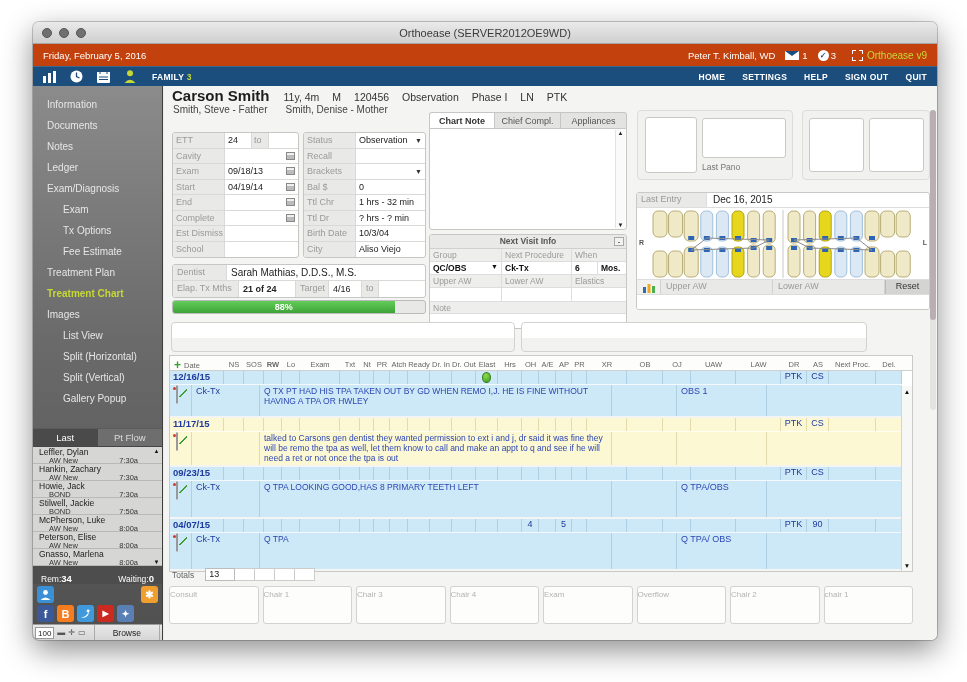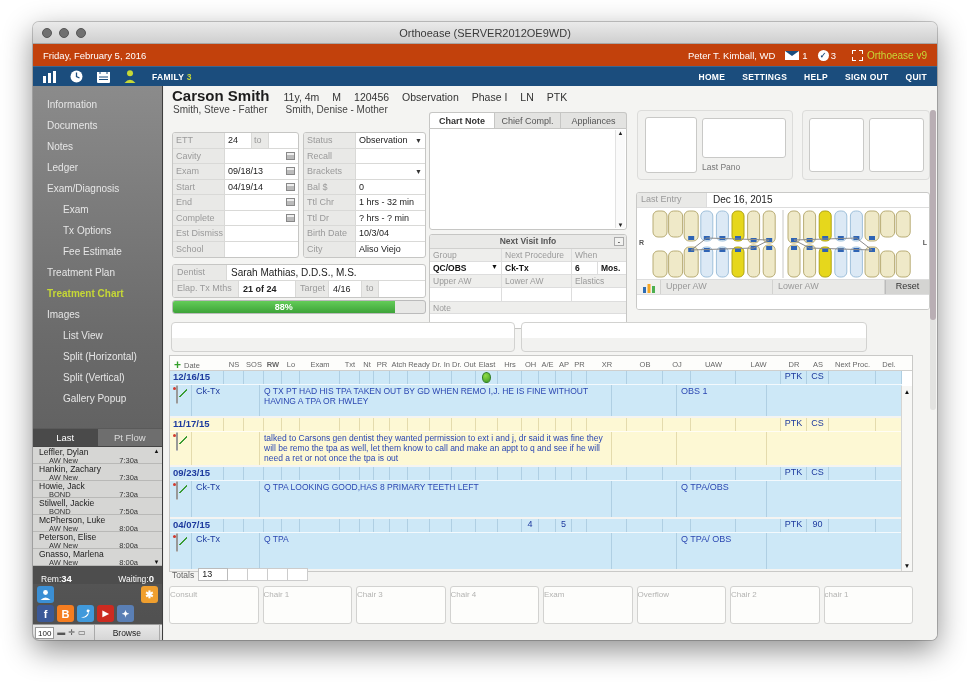--- a/index.html
+++ b/index.html
@@ -154,21 +154,21 @@
   .dl{border-bottom:1px solid rgba(255,255,255,.75)}
   .tscroll{position:absolute;right:0;top:15px;bottom:0;width:11px;background:#f7f7f5;border-left:1px solid #d5d5d3;
     display:flex;flex-direction:column;justify-content:space-between;align-items:center;font-size:6.5px;color:#111;padding:2px 0}
   .edot{display:inline-block;width:9px;height:11px;border-radius:50%;background:radial-gradient(circle at 35% 30%,#8fdc45,#3f9b26);border:1px solid #2f7a1f;margin-top:1px}
   .noteicon{width:13px;height:15px;background:#fff;border:1px solid #999;border-radius:1px;position:relative;margin:2px 0 0 4px}
   .noteicon:after{content:"";position:absolute;left:2px;top:3px;width:8px;height:8px;
     background:linear-gradient(135deg,transparent 45%,#3a9c34 45%,#3a9c34 60%,transparent 60%)}
   .noteicon:before{content:"";position:absolute;right:1px;top:1px;width:3px;height:3px;border-radius:50%;background:#d23b2f}
   
   #totals{position:absolute;left:8px;top:482px;display:flex;align-items:center;font-size:8.5px;color:#666}
-  #totals .tv{width:30px;height:13px;border:1px solid #bbb;background:#fff;font-size:9px;color:#222;padding:0 3px;margin-left:4px}
+  #totals .tv{width:30px;height:13px;border:1px solid #bbb;background:#fff;font-size:9px;color:#222;padding:0 3px;margin-left:11px}
   #totals .tb{width:20px;height:13px;border:1px solid #ccc;border-left:none;background:#fff}
   #totals .tb:first-of-type{background:#f4f4f2}
   #chairs{position:absolute;left:5px;top:500px;width:744px;display:flex;gap:4px}
   .chair{flex:1;height:38px;background:#fdfdfb;border:1px solid #d2d2d0;border-radius:3px;text-align:left;font-size:8px;color:#b3b3b1;padding-top:3px}
   
   .envelope{width:14px;height:9px;background:#fff;display:inline-block;position:relative;margin-right:1px}
   .envelope:after{content:"";position:absolute;left:0;top:0;border-left:7px solid transparent;border-right:7px solid transparent;border-top:5px solid #1b4d7d}
   .checkcirc{width:11px;height:11px;border-radius:50%;background:#fff;color:#1b4d7d;font-size:8px;font-weight:bold;display:inline-flex;align-items:center;justify-content:center}
   .expand{width:11px;height:11px;position:relative;margin:0 4px}
   .expand i{position:absolute;width:4px;height:4px;border:1.5px solid #fff}

